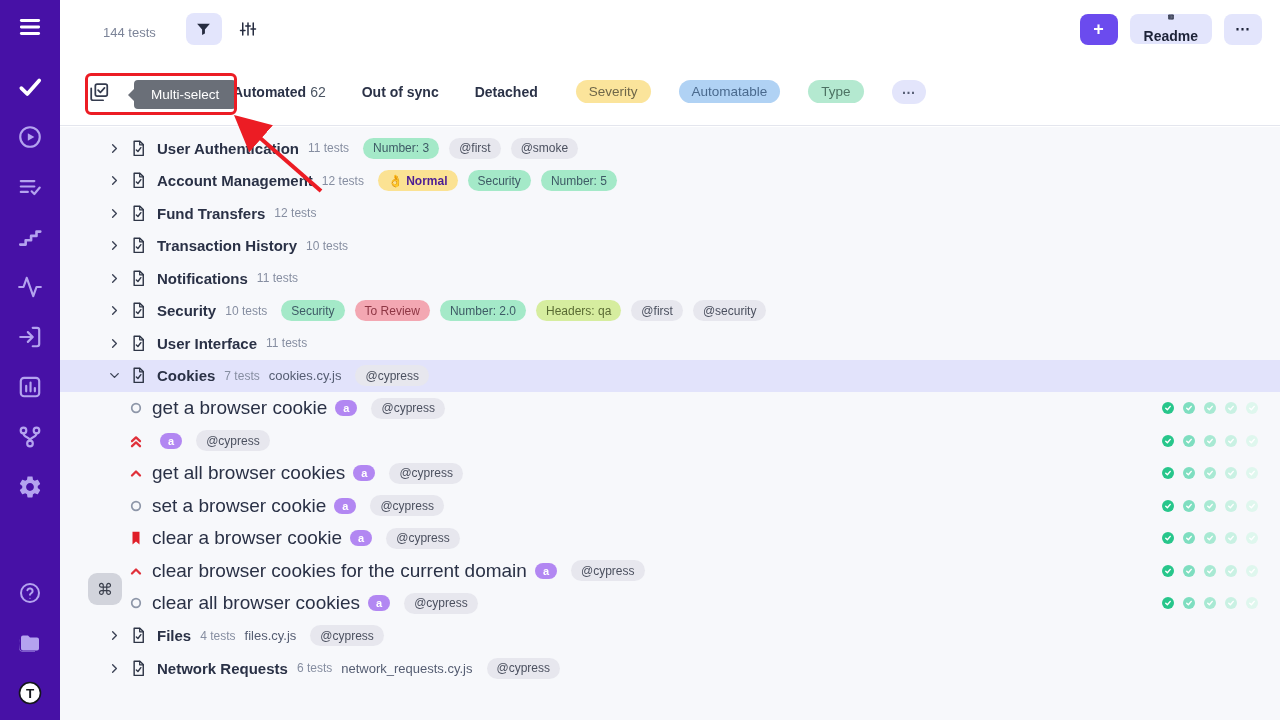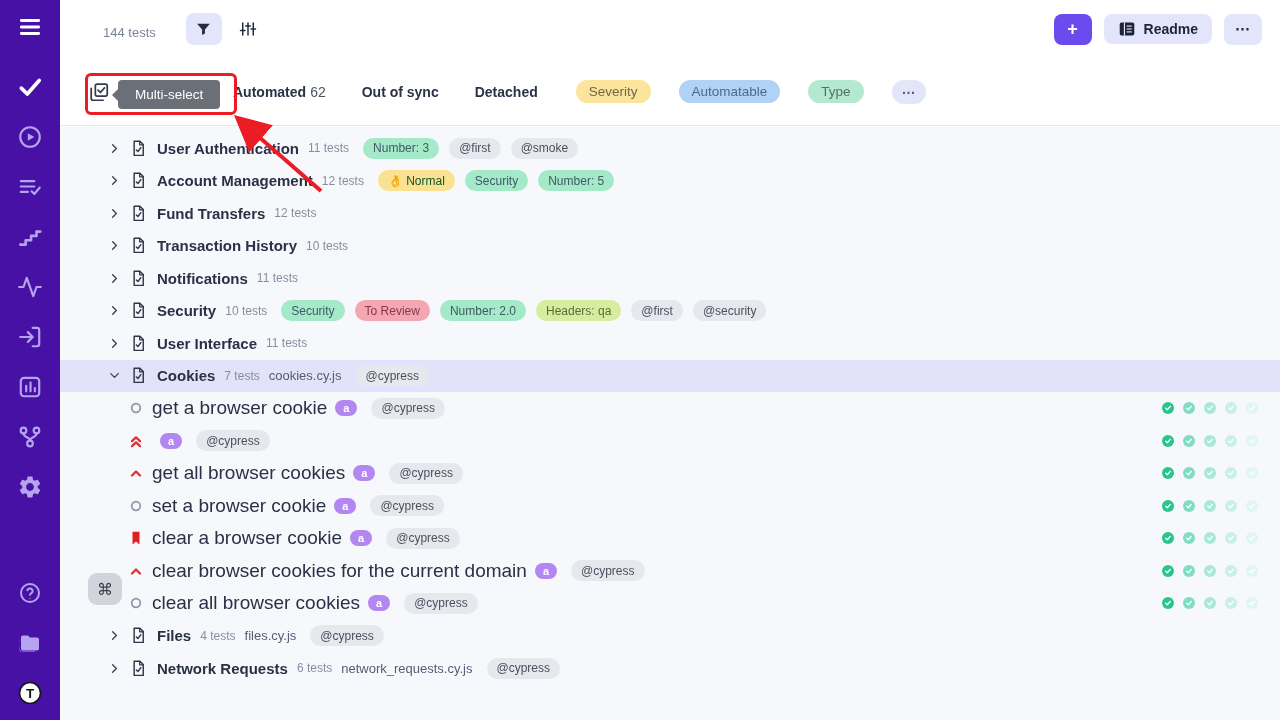--- a/index.html
+++ b/index.html
@@ -23,37 +23,37 @@
   .header { position:relative; height:58px; display:flex; align-items:center; padding:0 18px 0 28px; }
   .title { font-size:24px; font-weight:800; color:#151a2d; letter-spacing:-0.3px; }
   .test-count { font-size:13px; color:#7c8498; margin-left:15px; margin-top:6px; }
   .funnel-btn { margin-left:30px; width:36px; height:32px; background:#e3e5fc; border-radius:8px; display:flex; align-items:center; justify-content:center; cursor:pointer; }
   .search-box { margin-left:14px; width:196px; height:32px; background:#fff; border:1px solid #d7dae3; border-radius:8px; display:flex; align-items:center; padding:0 10px; }
   .search-box input { border:none; outline:none; font-size:13.5px; color:#3a4152; width:150px; margin-left:7px; background:transparent; font-family:"Liberation Sans", sans-serif; }
   .search-box input::placeholder { color:#8d95a8; }
   .sliders-btn { margin-left:14px; width:24px; height:24px; display:flex; align-items:center; justify-content:center; cursor:pointer; color:#262c40; }
   .header-right { margin-left:auto; display:flex; align-items:center; gap:12px; }
   .plus-btn { width:38px; height:31px; background:#6b4bee; border-radius:8px; color:#fff; font-size:18px; font-weight:700; display:flex; align-items:center; justify-content:center; cursor:pointer; }
-  .readme-btn { height:30px; background:#e3e5fc; border-radius:8px; color:#1d2338; font-size:14px; font-weight:700; display:flex; align-items:center; gap:8px; padding:0 14px; cursor:pointer; }
+  .readme-btn { height:30px; background:#e3e5fc; border-radius:8px; color:#1d2338; font-size:14px; font-weight:700; display:flex; align-items:center; gap:8px; padding:0 14px; cursor:pointer;flex-direction:column; }
   .more-btn { width:38px; height:31px; background:#e3e5fc; border-radius:8px; color:#1d2338; font-size:15px; font-weight:700; display:flex; align-items:center; justify-content:center; cursor:pointer; letter-spacing:1px; }
 
   .filter-bar { position:relative; height:68px; display:flex; align-items:center; padding-left:28px; border-bottom:1px solid #e4e6ee; }
   .msel-icon { width:22px; height:22px; color:#343b4e; cursor:pointer; flex:0 0 auto; }
   .tabs { display:flex; align-items:center; gap:36px; margin-left:123px; }
   .tab { font-size:14px; font-weight:600; color:#2b3247; cursor:pointer; white-space:nowrap; }
   .tab .cnt { font-weight:400; color:#4b5563; margin-left:4px; }
   .chips { display:flex; align-items:center; gap:28px; margin-left:38px; }
   .chip { font-size:13.5px; border-radius:14px; padding:4px 13px; cursor:pointer; white-space:nowrap; }
   .chip-yellow { background:#fbe49b; color:#6f6749; }
   .chip-blue { background:#b0d2f4; color:#4a6a8e; }
   .chip-green { background:#b4e9d0; color:#4d7263; }
   .chip-lav { background:#e3e5fb; color:#565d74; padding:4px 10px; font-weight:700; letter-spacing:1px; }
 
   
-  .tooltip { position:absolute; left:58px; top:22px; background:rgba(95,100,110,0.93); color:#fff; font-size:13.5px; padding:7px 17px; border-radius:4px; z-index:5; white-space:nowrap; }
+  .tooltip { position:absolute; left:74px; top:22px; background:rgba(95,100,110,0.93); color:#fff; font-size:13.5px; padding:7px 17px; border-radius:4px; z-index:5; white-space:nowrap; }
   .tooltip:before { content:""; position:absolute; left:-6px; top:50%; margin-top:-6px; border-top:6px solid transparent; border-bottom:6px solid transparent; border-right:6px solid rgba(95,100,110,0.93); }
 
   
   .red-box { position:absolute; left:25px; top:15px; width:152px; height:42px; border:3px solid #ec1c24; border-radius:6px; z-index:6; pointer-events:none; }
   .anno-arrow { position:absolute; left:0; top:0; width:1280px; height:720px; z-index:40; pointer-events:none; }
 
   
   .list { position:absolute; top:127px; left:0; right:0; bottom:0; background:#f7f8fb; overflow:hidden; padding-top:5px; }
   .row { height:32.5px; display:flex; align-items:center; position:relative; cursor:pointer; }
   .row.suite { padding-left:47px; }
@@ -62,21 +62,21 @@
   .tw { display:flex; align-items:center; justify-content:center; flex:0 0 auto; }
   .chev { width:15px; height:15px; color:#3c4356; margin-right:7px; }
   .fico { width:19px; height:19px; color:#2e3546; margin-right:9px; }
   .sname { font-size:15px; font-weight:600; color:#2a3146; white-space:nowrap; }
   .scount { font-size:12px; color:#868ea1; margin-left:9px; white-space:nowrap; }
   .sfile { font-size:13px; color:#555d72; margin-left:9px; white-space:nowrap; }
   .badges { display:flex; align-items:center; gap:10px; margin-left:14px; }
   .badge { font-size:12px; border-radius:11px; padding:3.5px 10px; white-space:nowrap; }
   .b-green { background:#a4e9c8; color:#3e5b66; }
   .b-gray  { background:#e7e7ee; color:#4b505f; }
-  .b-yellow{ background:#fbe293; color:#14532d; }
+  .b-yellow{ background:#fbe293; color:#4c1d95;font-weight:bold; }
   .b-red   { background:#f3a7b2; color:#8e3644; }
   .b-lime  { background:#d6ed9f; color:#5a6b33; }
   .sev { width:16px; height:16px; margin-right:8px; }
   .ctitle { font-size:19px; color:#2a3146; white-space:nowrap; }
   .apill { background:#b287f2; color:#fff; font-size:11px; font-weight:600; border-radius:10px; padding:2px 8px; margin-left:8px; }
   .dots { position:absolute; right:22px; top:50%; transform:translateY(-50%); display:flex; gap:9px; }
   .dot { width:12px; height:12px; border-radius:50%; display:flex; align-items:center; justify-content:center; }
   .dot svg { width:8px; height:8px; color:#fff; }
 
   .kbd-hint { position:absolute; left:28px; top:573px; width:34px; height:32px; background:#d2d4dc; border-radius:9px; color:#3a3f4c; font-size:16px; display:flex; align-items:center; justify-content:center; z-index:3; }

